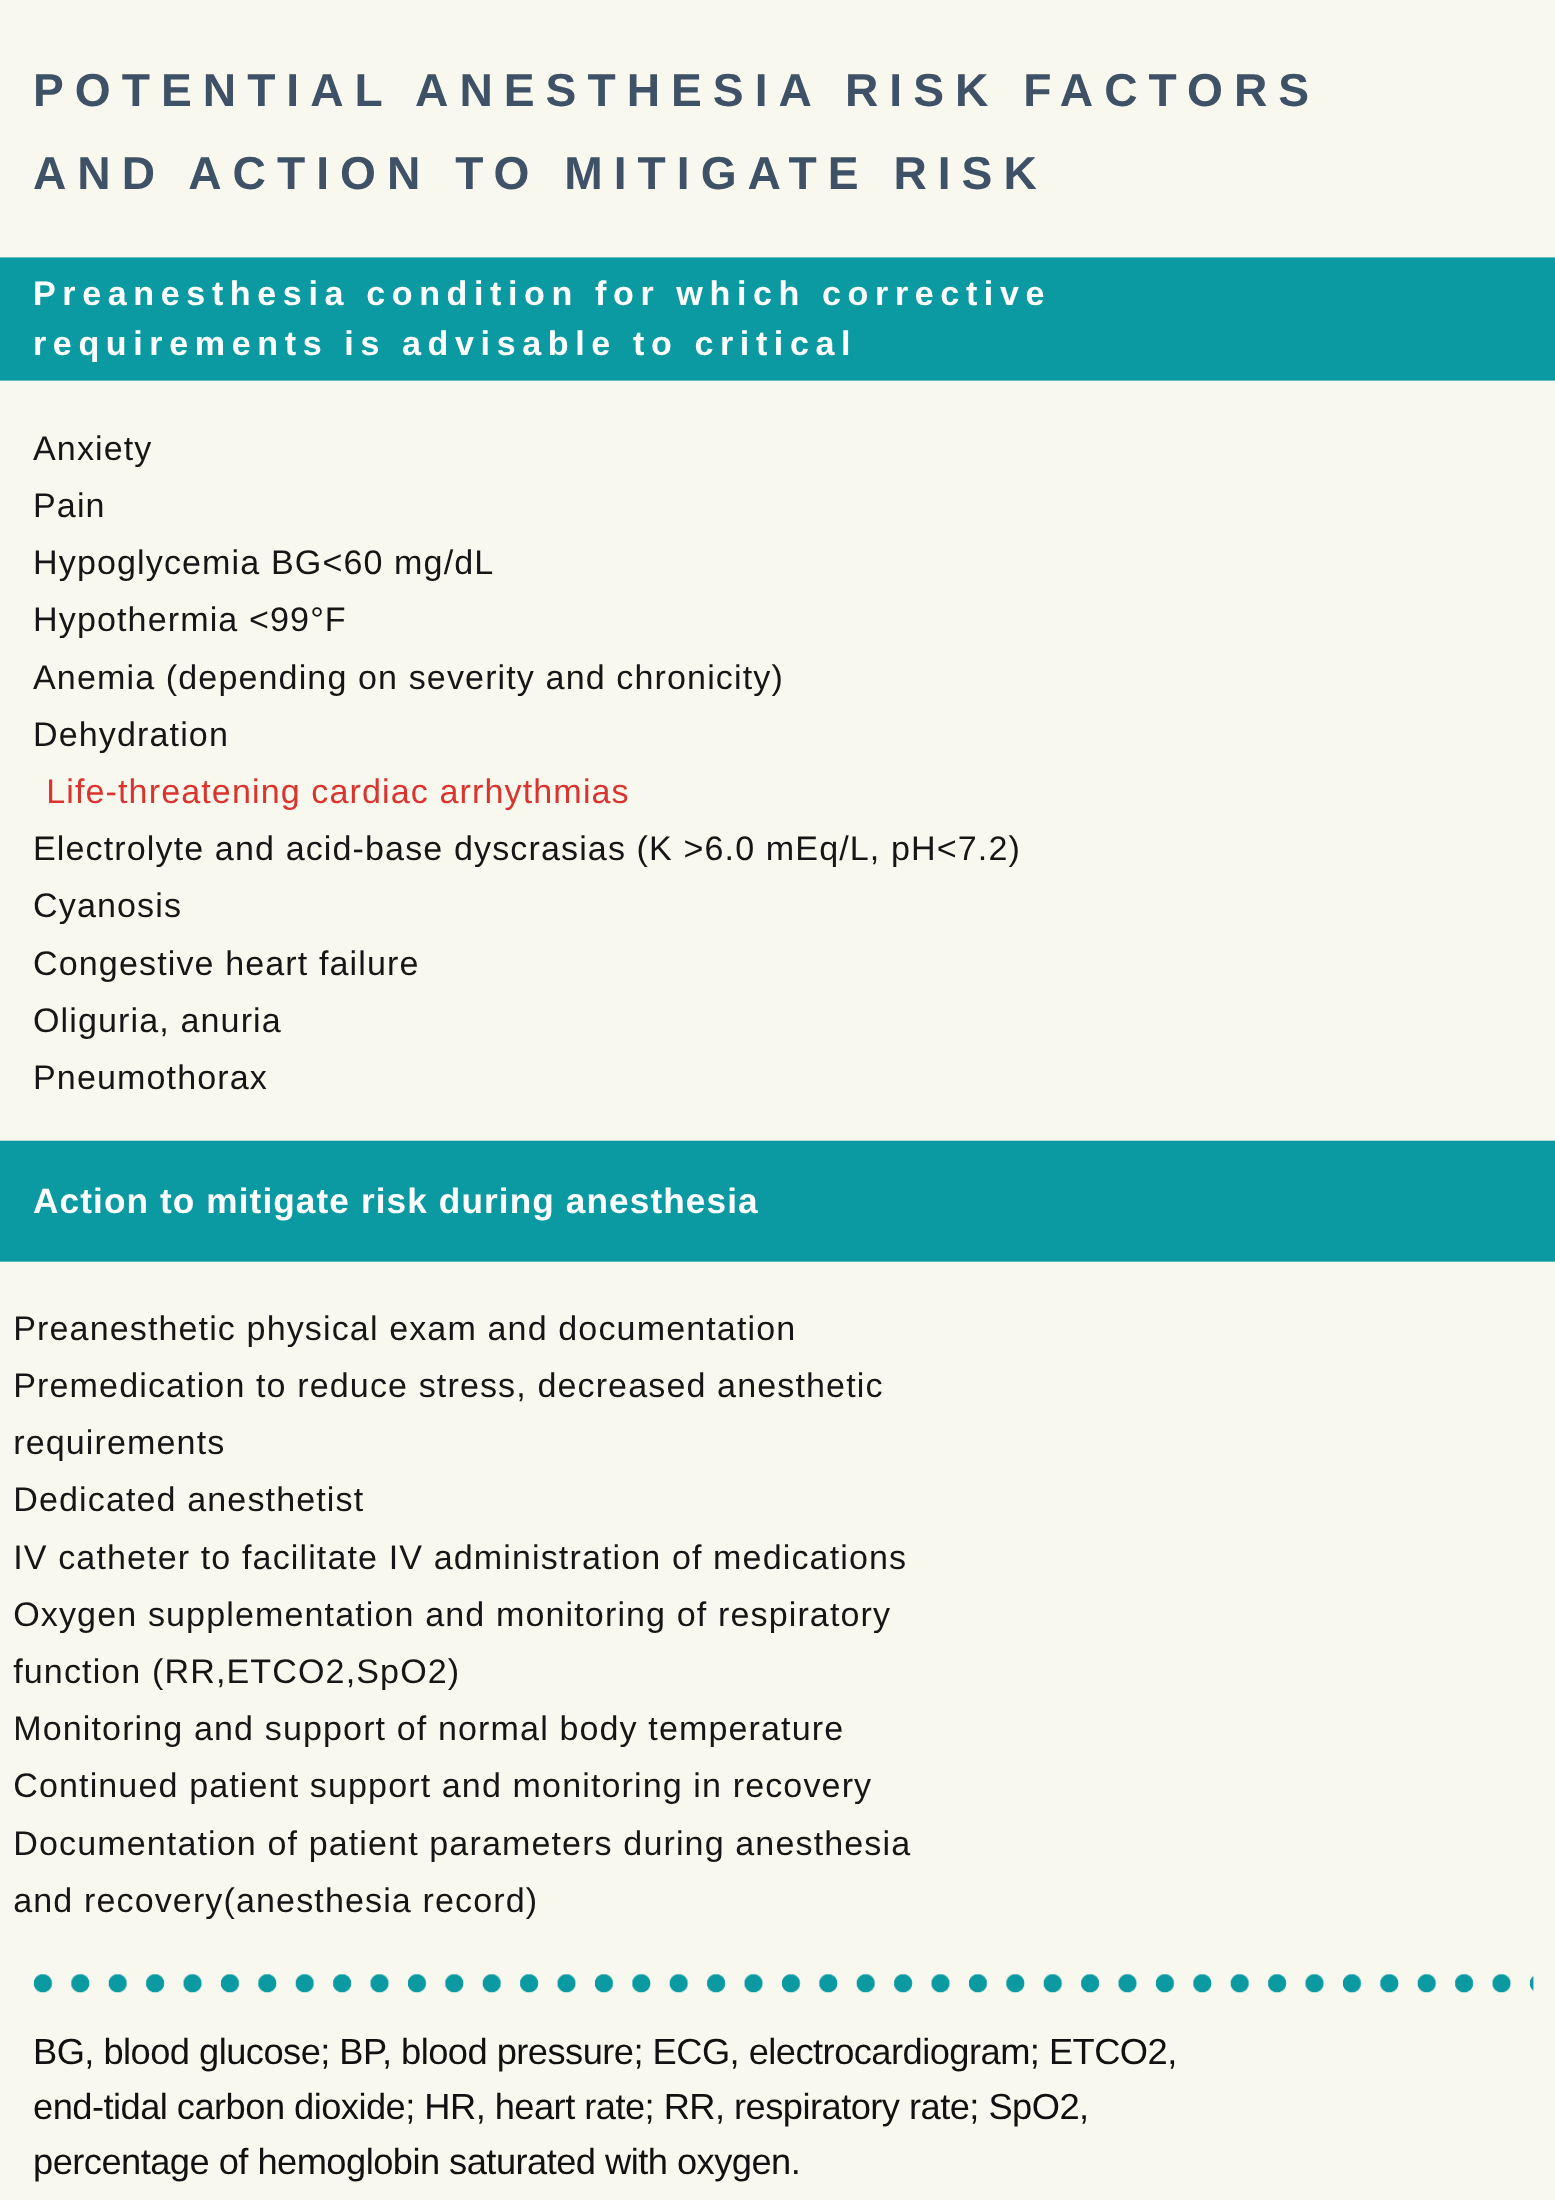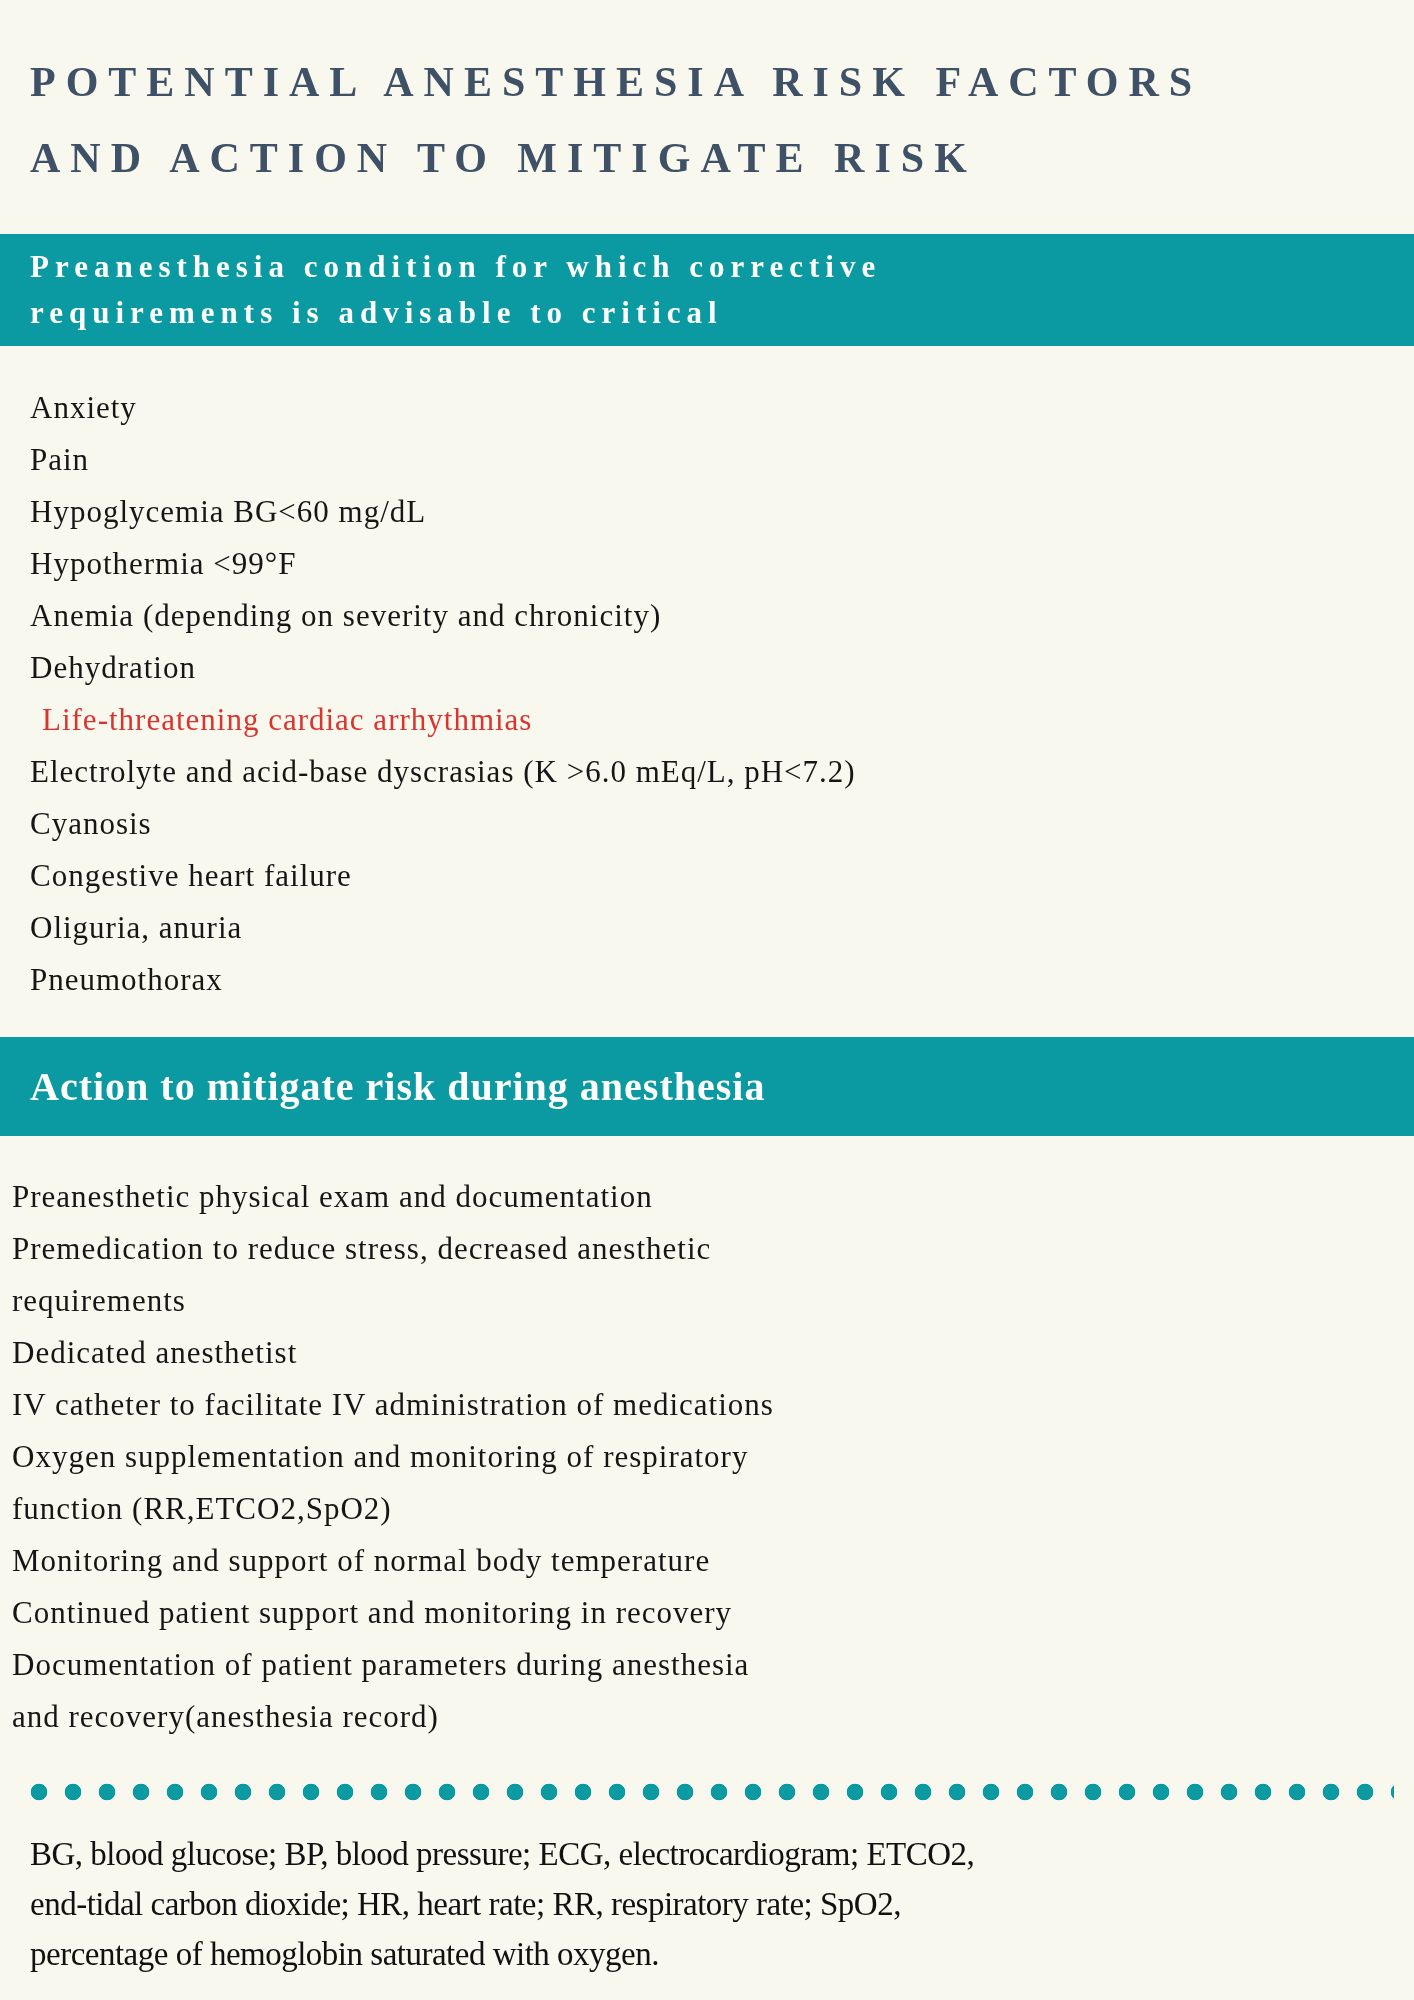--- a/index.html
+++ b/index.html
@@ -9,21 +9,21 @@
     --red:#d9342e;
     --text:#161616;
   }
   *{margin:0;padding:0;box-sizing:border-box;}
   html,body{background:var(--cream);}
   .page{
     position:relative;
     width:1414px;height:2000px;
     background:var(--cream);
     overflow:hidden;
-    font-family:Liberation Serif, serif;
+    font-family:Liberation Sans, sans-serif;
     color:var(--text);
   }
   .title{
     padding:44px 28px 0 30px;
     font-size:42px;
     line-height:76px;
     font-weight:600;
     letter-spacing:10px;
     color:var(--navy);
   }
@@ -34,25 +34,25 @@
   }
   .band1{
     margin-top:38px;
     padding:10px 30px;
     font-size:31px;
     line-height:46px;
     letter-spacing:6px;
   }
   .band2{
     margin-top:31px;
-    height:99px;
+    height:110px;
     display:flex;
     align-items:center;
     padding:0 30px;
-    font-size:40px;
+    font-size:32px;
     letter-spacing:1px;
   }
   .list{
     padding:36px 30px 0 30px;
     font-size:31px;
     line-height:52px;
     letter-spacing:1px;
   }
   .list.actions{padding-top:35px;padding-left:12px;}
   .list .item{white-space:nowrap;}

